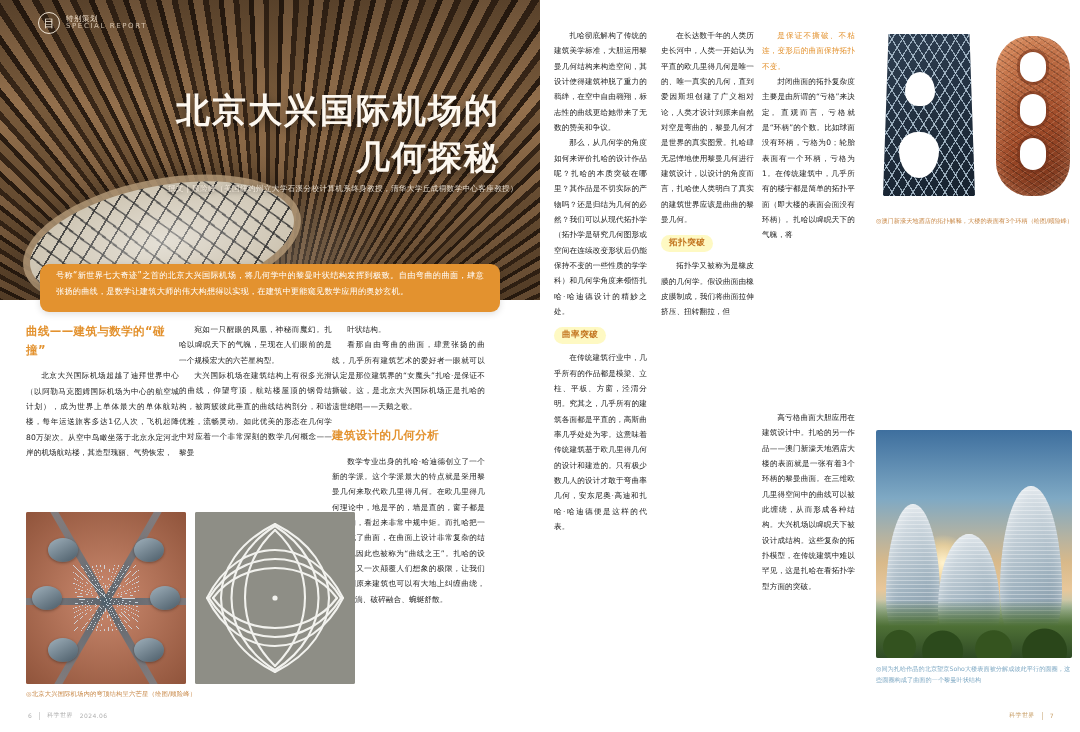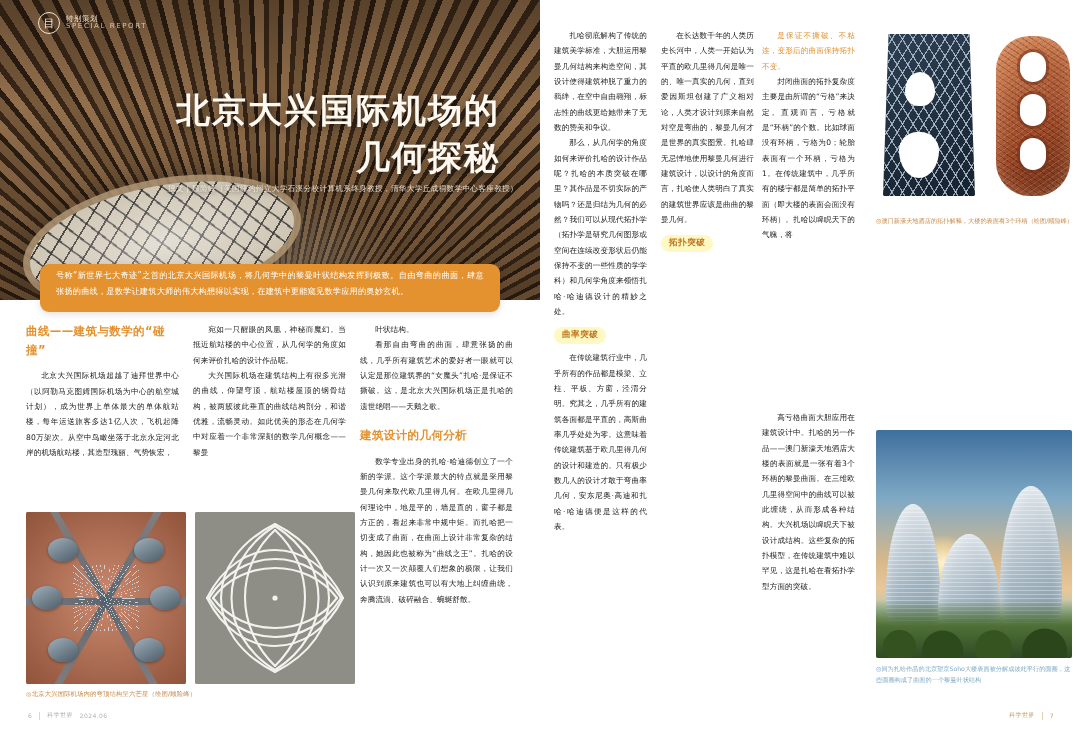--- a/index.html
+++ b/index.html
@@ -93,21 +93,21 @@
     background:#e3922f; border-radius:9px;
     padding:3px 16px 12px;
     color:#fff; font-size:8.2px; line-height:2.0; letter-spacing:.2px;
     text-align:justify; z-index:6;
     box-shadow:0 2px 7px rgba(0,0,0,.13);
   }
 
   
   .cols-left {
     position:absolute; left:26px; top:322px; width:488px; height:300px;
-    display:flex; gap:14px;
+    display:flex; 
   }
   .col { width:153px; }
   .sec-head {
     color:#e3922f; font-size:11.5px; font-weight:bold;
     line-height:1.62; letter-spacing:.4px; margin-bottom:9px;
   }
   .sec-head.inline { margin-top:12px; }
   p.body {
     font-size:7.6px; line-height:2.02; color:#1b1b1b;
     text-align:justify; text-indent:2em; letter-spacing:.1px;
@@ -260,21 +260,21 @@
     <div class="byline">撰文 | 顾险峰（美国纽约州立大学石溪分校计算机系终身教授，清华大学丘成桐数学中心客座教授）</div>
 
     <div class="lede">号称“新世界七大奇迹”之首的北京大兴国际机场，将几何学中的黎曼叶状结构发挥到极致。自由弯曲的曲面，肆意张扬的曲线，是数学让建筑大师的伟大构想得以实现，在建筑中更能窥见数学应用的奥妙玄机。</div>
 
     <div class="cols-left">
       <div class="col">
         <div class="sec-head">曲线——建筑与数学的“碰撞”</div>
         <p class="body">北京大兴国际机场超越了迪拜世界中心（以阿勒马克图姆国际机场为中心的航空城计划），成为世界上单体最大的单体航站楼，每年运送旅客多达1亿人次，飞机起降80万架次。从空中鸟瞰坐落于北京永定河北岸的机场航站楼，其造型瑰丽、气势恢宏，</p>
       </div>
       <div class="col">
-        <p class="body">宛如一只醒眼的凤凰，神秘而魔幻。当抵近航站楼的中心位置，从几何学的角度如何来评价扎哈的设计作品呢。</p>
+        <p class="body">宛如一只醒眼的凤凰，神秘而魔幻。扎哈以睥睨天下的气魄，呈现在人们眼前的是一个规模宏大的六芒星构型。</p>
         <p class="body">大兴国际机场在建筑结构上有很多光滑的曲线，仰望穹顶，航站楼屋顶的钢骨结构，被两簇彼此垂直的曲线结构剖分，和谐优雅，流畅灵动。如此优美的形态在几何学中对应着一个非常深刻的数学几何概念——黎曼</p>
       </div>
       <div class="col">
         <p class="body">叶状结构。</p>
         <p class="body">看那自由弯曲的曲面，肆意张扬的曲线，几乎所有建筑艺术的爱好者一眼就可以认定是那位建筑界的“女魔头”扎哈·是保证不撕破。这，是北京大兴国际机场正是扎哈的遗世绝唱——天鹅之歌。</p>
         <div class="sec-head inline">建筑设计的几何分析</div>
         <p class="body">数学专业出身的扎哈·哈迪德创立了一个新的学派。这个学派最大的特点就是采用黎曼几何来取代欧几里得几何。在欧几里得几何理论中，地是平的，墙是直的，窗子都是方正的，看起来非常中规中矩。而扎哈把一切变成了曲面，在曲面上设计非常复杂的结构，她因此也被称为“曲线之王”。扎哈的设计一次又一次颠覆人们想象的极限，让我们认识到原来建筑也可以有大地上纠缠曲绕，奔腾流淌、破碎融合、蜿蜒舒散。</p>
       </div>
     </div>
 
@@ -334,20 +334,21 @@
     <div class="cols-right">
       <div class="colr">
         <p class="body">扎哈彻底解构了传统的建筑美学标准，大胆运用黎曼几何结构来构造空间，其设计使得建筑神脱了重力的羁绊，在空中自由翱翔，标志性的曲线更给她带来了无数的赞美和争议。</p>
         <p class="body">那么，从几何学的角度如何来评价扎哈的设计作品呢？扎哈的本质突破在哪里？其作品是不切实际的产物吗？还是归结为几何的必然？我们可以从现代拓扑学（拓扑学是研究几何图形或空间在连续改变形状后仍能保持不变的一些性质的学学科）和几何学角度来领悟扎哈·哈迪德设计的精妙之处。</p>
         <div class="badge-h">曲率突破</div>
         <p class="body">在传统建筑行业中，几乎所有的作品都是模梁、立柱、平板、方窗，泾渭分明。究其之，几乎所有的建筑各面都是平直的，高斯曲率几乎处处为零。这意味着传统建筑基于欧几里得几何的设计和建造的。只有极少数几人的设计才敢于弯曲率几何，安东尼奥·高迪和扎哈·哈迪德便是这样的代表。</p>
       </div>
       <div class="colr">
         <p class="body">在长达数千年的人类历史长河中，人类一开始认为平直的欧几里得几何是唯一的、唯一真实的几何，直到爱因斯坦创建了广义相对论，人类才设计到原来自然对空是弯曲的，黎曼几何才是世界的真实图景。扎哈肆无忌惮地使用黎曼几何进行建筑设计，以设计的角度而言，扎哈使人类明白了真实的建筑世界应该是曲曲的黎曼几何。</p>
         <div class="badge-h">拓扑突破</div>
+        <p class="body">拓扑学又被称为是橡皮膜的几何学。假设曲面由橡皮膜制成，我们将曲面拉伸挤压、扭转翻拉，但</p>
       </div>
     </div>
 
     <div class="colr2" style="left:222px;">
       <p class="body hl">是保证不撕破、不粘连，变形后的曲面保持拓扑不变。</p>
       <p class="body">封闭曲面的拓扑复杂度主要是由所谓的“亏格”来决定。直观而言，亏格就是“环柄”的个数。比如球面没有环柄，亏格为0；轮胎表面有一个环柄，亏格为1。在传统建筑中，几乎所有的楼宇都是简单的拓扑平面（即大楼的表面会面没有环柄）。扎哈以睥睨天下的气魄，将</p>
     </div>
 
     <div class="colr2b" style="left:222px; top:410px;">
       <p class="body">高亏格曲面大胆应用在建筑设计中。扎哈的另一作品——澳门新濠天地酒店大楼的表面就是一张有着3个环柄的黎曼曲面。在三维欧几里得空间中的曲线可以被此缠绕，从而形成各种结构。大兴机场以睥睨天下被设计成结构。这些复杂的拓扑模型，在传统建筑中难以罕见，这是扎哈在看拓扑学型方面的突破。</p>

